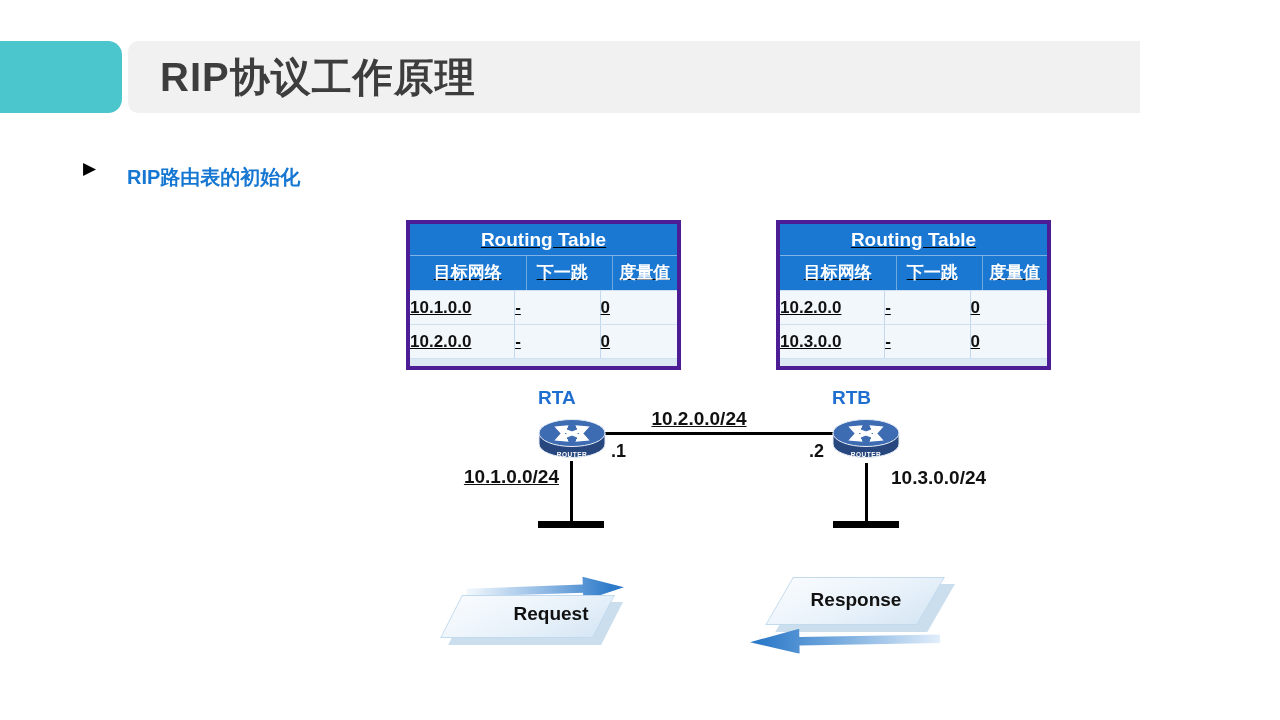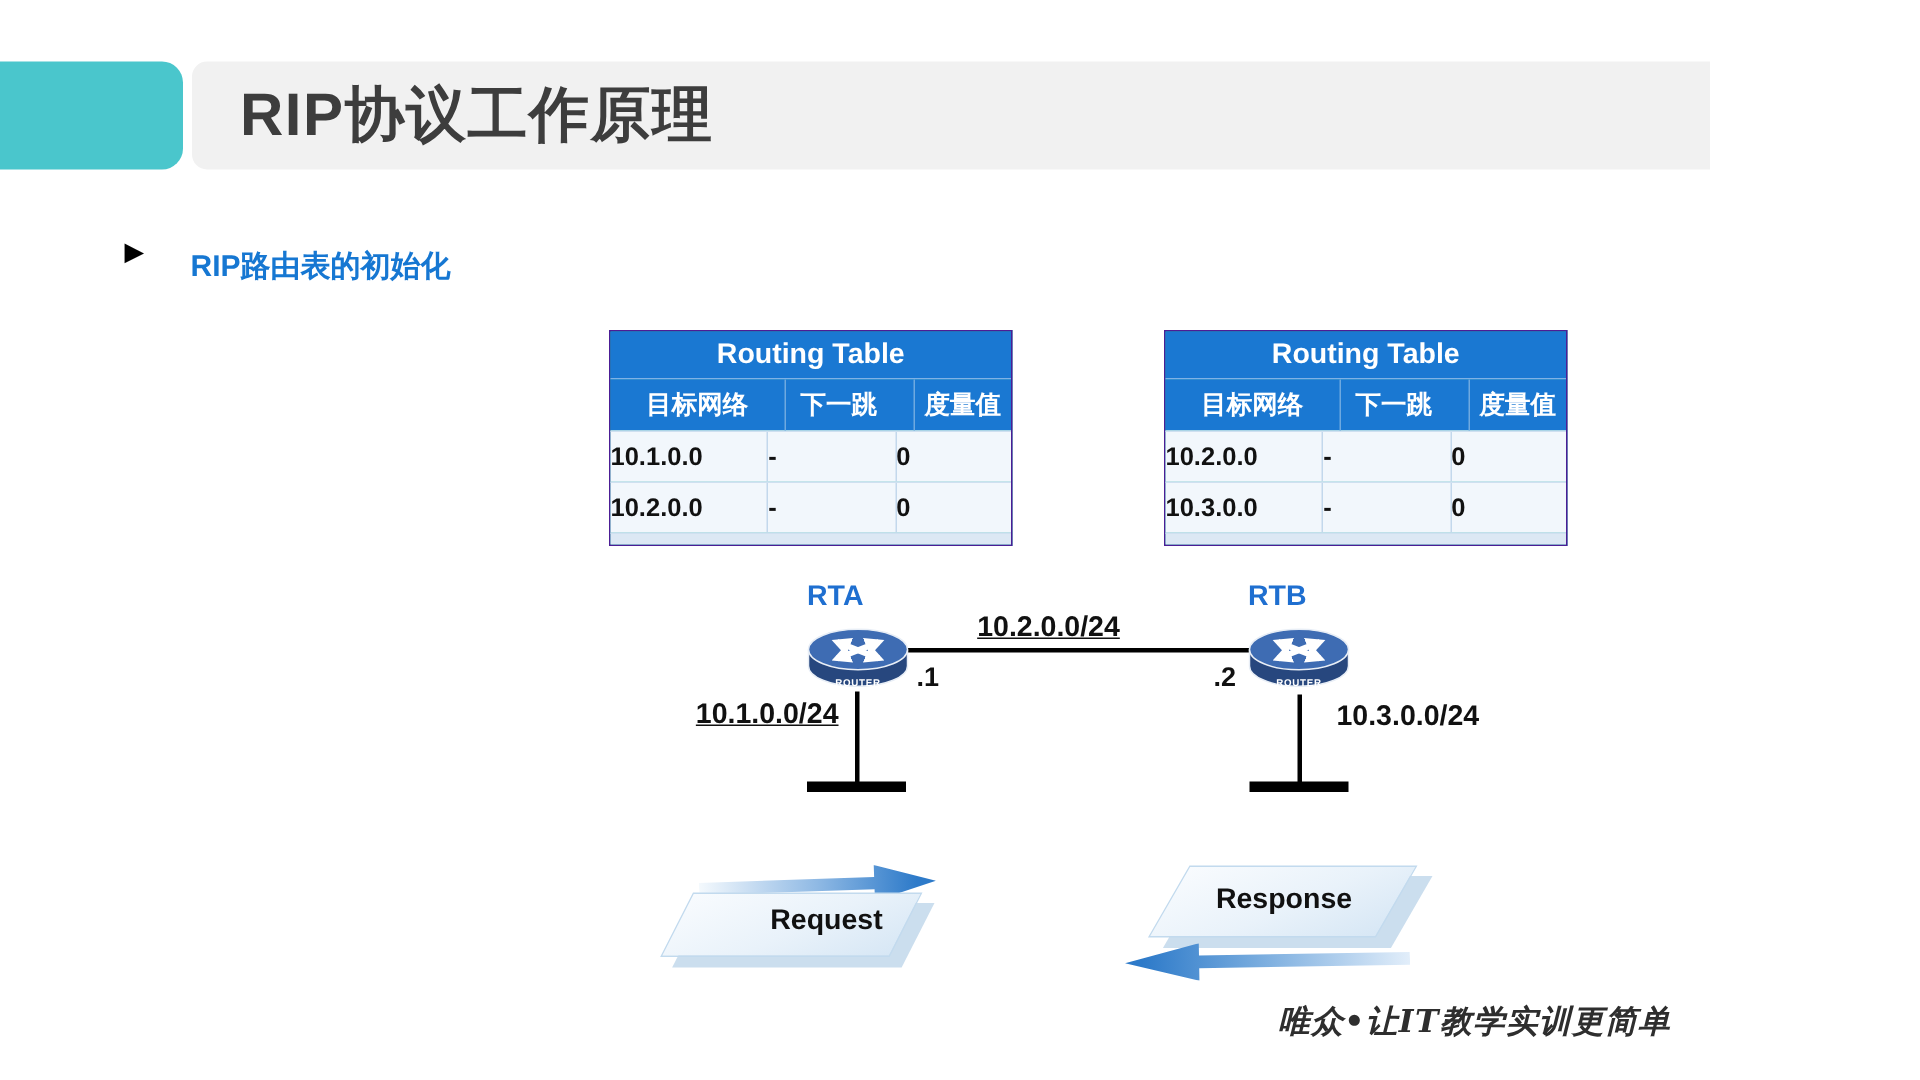--- a/index.html
+++ b/index.html
@@ -12,21 +12,21 @@
                 border-radius:0 14px 14px 0;}
   .title-bar{position:absolute;left:128px;top:41px;width:1152px;height:72px;background:#f1f1f1;
              border-radius:10px 0 0 10px;}
   .page-title{margin:0;padding-left:32px;line-height:72px;font-size:40px;font-weight:bold;
               color:#3d3d3d;letter-spacing:1px;}
   .bullet{position:absolute;left:83px;top:158px;font-size:17px;color:#000;}
   .subtitle{position:absolute;left:127px;top:164px;margin:0;font-size:20px;font-weight:bold;
             color:#1677d2;}
 
   
-  .rtable{position:absolute;width:267px;border:1px solid #4c1d95;background:#14b8a6;box-sizing:content-box;}
+  .rtable{position:absolute;width:267px;border:4px solid #4c1d95;background:#1d4ed8;box-sizing:content-box;text-decoration:underline;}
   .rt-title{height:31px;background:#1a78d2;color:#fff;font-weight:bold;font-size:19px;
             text-align:center;line-height:31px;border-bottom:1px solid #7fb2e5;}
   .rt-head{display:flex;height:34px;background:#1a78d2;}
   .rt-head>div{color:#fff;font-weight:bold;font-size:17px;line-height:34px;text-align:center;box-sizing:border-box;margin-left:14px;}
   .rt-head>div+div{border-left:1px solid #6ea9e0;}
   .rt-row{display:flex;height:33px;background:#f2f7fc;border-top:1px solid #cfe0f0;}
   .rt-row>div{font-weight:bold;font-size:17px;line-height:33px;text-align:left;color:#111;box-sizing:border-box;}
   .rt-row>div+div{border-left:1px solid #c3d8ec;}
   .c1{width:39%}.c2{width:32%}.c3{width:29%}
   .rt-foot{height:7px;background:#dce8f4;border-top:1px solid #cfe0f0;}
@@ -153,15 +153,14 @@
   <div class="msg-arrow-right"></div>
   <div class="para-shadow" style="left:470px;top:602px;width:153px;height:43px;transform:skewX(-27deg);"></div>
   <div class="para" style="left:462px;top:595px;width:153px;height:43px;transform:skewX(-27deg);"></div>
   <div class="msg-label" style="left:481px;top:603px;width:140px;">Request</div>
 
   <div class="para-shadow" style="left:803px;top:584px;width:152px;height:48px;transform:skewX(-30deg);"></div>
   <div class="para" style="left:793px;top:577px;width:152px;height:48px;transform:skewX(-30deg);"></div>
   <div class="msg-label" style="left:786px;top:589px;width:140px;">Response</div>
   <div class="msg-arrow-left"></div>
 
-  <div class="watermark">唯众•让IT教学实训更简单</div>
 
 </div>
 
 </body></html>

